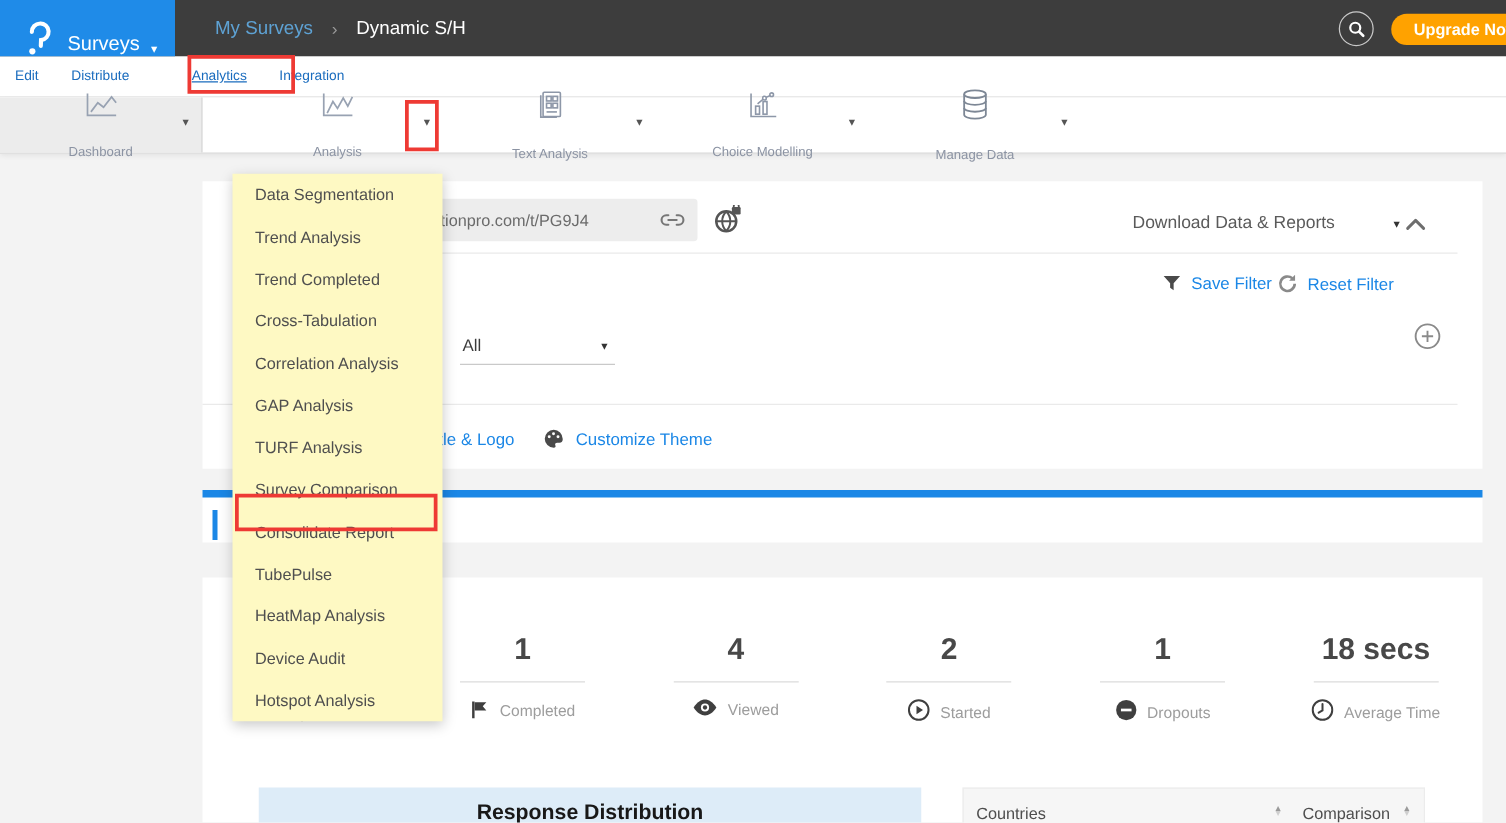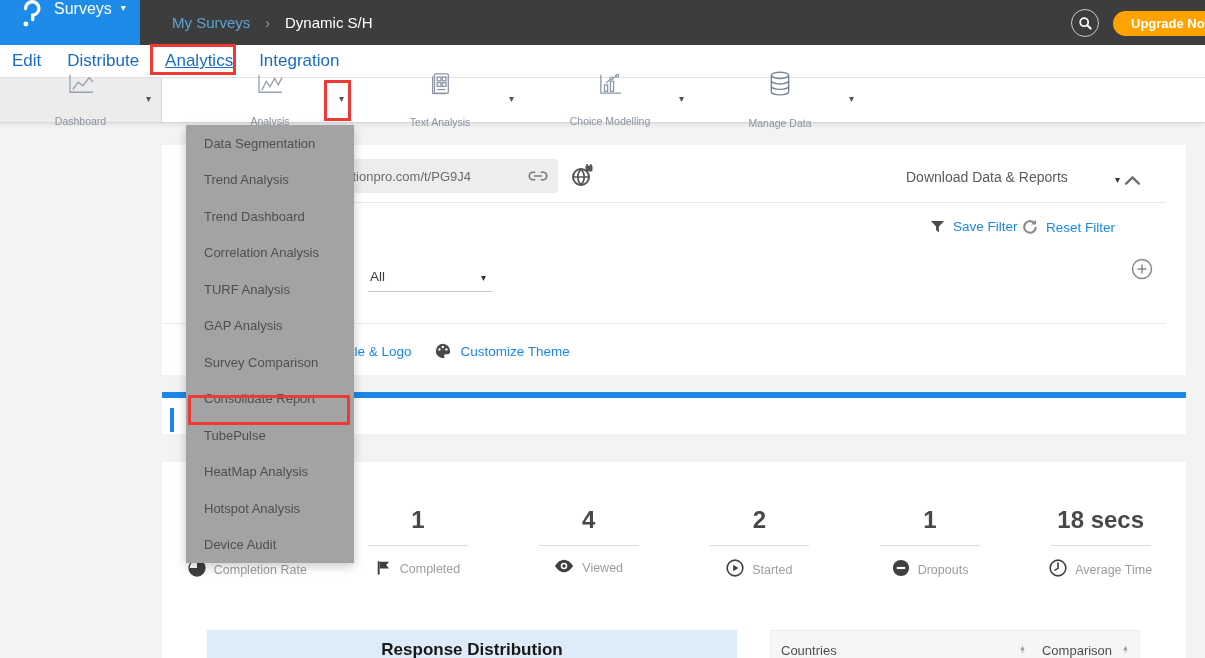--- a/index.html
+++ b/index.html
@@ -3,34 +3,34 @@
 <meta charset="utf-8">
 <style>
   * { margin:0; padding:0; box-sizing:border-box; }
   html,body { width:1205px; height:658px; }
   body {
     position:relative; overflow:hidden; background:#f3f3f3;
     font-family:"Liberation Sans","DejaVu Sans",sans-serif; color:#333;
   }
   
   .topbar { position:absolute; left:0; top:0; width:1205px; height:45px; background:#3d3d3d; z-index:5; }
-  .logo-box { position:absolute; left:0; top:0; width:140px; height:45px; background:#1f8be8; display:flex; align-items:flex-start; }
+  .logo-box { position:absolute; left:0; top:0; width:140px; height:45px; background:#1f8be8; display:flex; align-items:flex-end; }
   .logo-svg { margin-left:20px; }
   .product-label { color:#fff; font-size:16px; margin-left:12px; }
   .logo-caret { color:#fff; font-size:10px; margin-left:9px; margin-top:2px; }
   .breadcrumb { position:absolute; left:172px; top:0; height:45px; display:flex; align-items:center; font-size:15px; }
   .crumb-parent { color:#5ea2d4; }
   .crumb-sep { color:#9a9a9a; margin:0 15px; font-size:14px; }
   .crumb-current { color:#ffffff; }
   .search-btn { position:absolute; left:1071px; top:9px; width:28px; height:28px; border:1px solid #c9c9c9; border-radius:50%; display:flex; align-items:center; justify-content:center; cursor:pointer; }
   .upgrade-btn { position:absolute; left:1113px; top:11px; height:25px; line-height:25px; padding:0 18px; background:#ffa200; border-radius:13px; color:#fff; font-size:13px; font-weight:bold; white-space:nowrap; cursor:pointer; }
   
   .nav-row { position:absolute; left:0; top:45px; width:1205px; height:33px; background:#fff; border-bottom:1px solid #e4e4e4; display:flex; align-items:center; padding-left:12px; z-index:4; }
-  .nav-tab { font-size:17px; color:#1a6cbe; margin-right:26px; cursor:pointer; }
-  .nav-tab.active { text-decoration:underline; }
+  .nav-tab { font-size:11px; color:#1a6cbe; margin-right:26px; cursor:pointer; }
+  .nav-tab.active { text-decoration:underline;margin-left:24px; }
   
   .toolbar { position:absolute; left:0; top:78px; width:1205px; height:45px; background:#fff; border-bottom:1px solid #d8d8d8; box-shadow:0 2px 4px rgba(0,0,0,0.07); z-index:4; }
   .tool-cell { position:absolute; top:0; height:44px; }
   .tool-cell.selected { background:#ececec; border-right:1px solid #d8d8d8; }
   .tool-inner { height:100%; display:flex; flex-direction:column; align-items:center; justify-content:center; cursor:pointer; }
   .tool-label { font-size:10.5px; color:#8b93a3; margin-top:16px; }
   .tool-caret { position:absolute; right:10px; top:15px; font-size:10px; color:#555; cursor:pointer; }
   
   .card { position:absolute; left:162px; width:1024px; background:#fff; }
   #cardA { top:145px; height:230px; }
@@ -64,21 +64,21 @@
   .stat-divider { width:100px; margin:7px auto 0; border-top:1px solid #dcdcdc; }
   .stat-label-row { margin-top:13px; display:flex; align-items:center; justify-content:center; color:#9d9d9d; font-size:12.5px; }
   .stat-label-row svg { margin-right:8px; }
   .resp-dist { position:absolute; left:45px; top:168px; width:530px; height:40px; background:#ddecf8; text-align:center; font-size:17px; font-weight:bold; color:#181818; padding-top:10px; }
   .countries-header { position:absolute; left:608px; top:168px; width:370px; height:40px; background:#f6f6f6; border:1px solid #ececec; display:flex; align-items:center; padding:0 10px; font-size:13px; color:#4e4e4e; }
   .countries-header .col1 { flex:1; cursor:pointer; }
   .countries-header .col2 { margin:0 6px 0 16px; cursor:pointer; }
   .sort-icon { display:flex; flex-direction:column; line-height:4px; margin-left:4px; cursor:pointer; }
   .sort-icon span { font-size:7px; color:#9a9a9a; }
   
-  #menu { position:absolute; left:186px; top:125px; width:168px; height:438px; background:#a3a3a3; box-shadow:0 3px 10px rgba(0,0,0,0.22); z-index:50; display:flex; flex-direction:column;text-align:center; }
+  #menu { position:absolute; left:186px; top:139px; width:168px; height:438px; background:#fef9c3; box-shadow:0 3px 10px rgba(0,0,0,0.22); z-index:50; display:flex; flex-direction:column;text-align:center; }
   .menu-item { flex:1; display:flex; align-items:center; padding-left:18px; font-size:13px; color:#4f4f4f; cursor:pointer; white-space:nowrap; }
   
   .red-box { position:absolute; border:3px solid #ee3a34; z-index:100; pointer-events:none; }
   #red-analytics { left:150px; top:44px; width:86px; height:31px; }
   #red-caret { left:324px; top:80px; width:27px; height:41px; }
   #red-consolidate { left:188px; top:395px; width:162px; height:30px; }
 </style>
 </head>
 <body>
 
@@ -328,27 +328,28 @@
     <span class="sort-icon">
         <span>▲</span>
         <span style="color:#cfcfcf">▼</span>
       </span>
   </div>
 </div>
 
 <div id="menu">
     <div class="menu-item">Data Segmentation</div>
     <div class="menu-item">Trend Analysis</div>
-    <div class="menu-item">Trend Dashboard</div>
+    <div class="menu-item">Trend Completed</div>
+    <div class="menu-item">Cross-Tabulation</div>
     <div class="menu-item">Correlation Analysis</div>
+    <div class="menu-item">GAP Analysis</div>
     <div class="menu-item">TURF Analysis</div>
-    <div class="menu-item">GAP Analysis</div>
     <div class="menu-item">Survey Comparison</div>
     <div class="menu-item">Consolidate Report</div>
     <div class="menu-item">TubePulse</div>
     <div class="menu-item">HeatMap Analysis</div>
+    <div class="menu-item">Device Audit</div>
     <div class="menu-item">Hotspot Analysis</div>
-    <div class="menu-item">Device Audit</div>
   </div>
 
 <div class="red-box" id="red-analytics"></div>
 <div class="red-box" id="red-caret"></div>
 <div class="red-box" id="red-consolidate"></div>
 
 </body></html>

